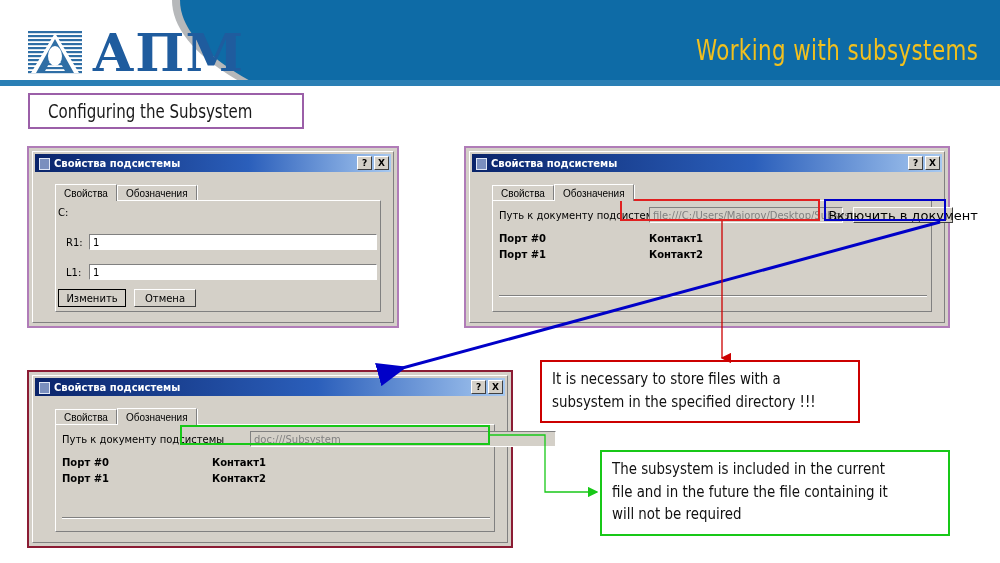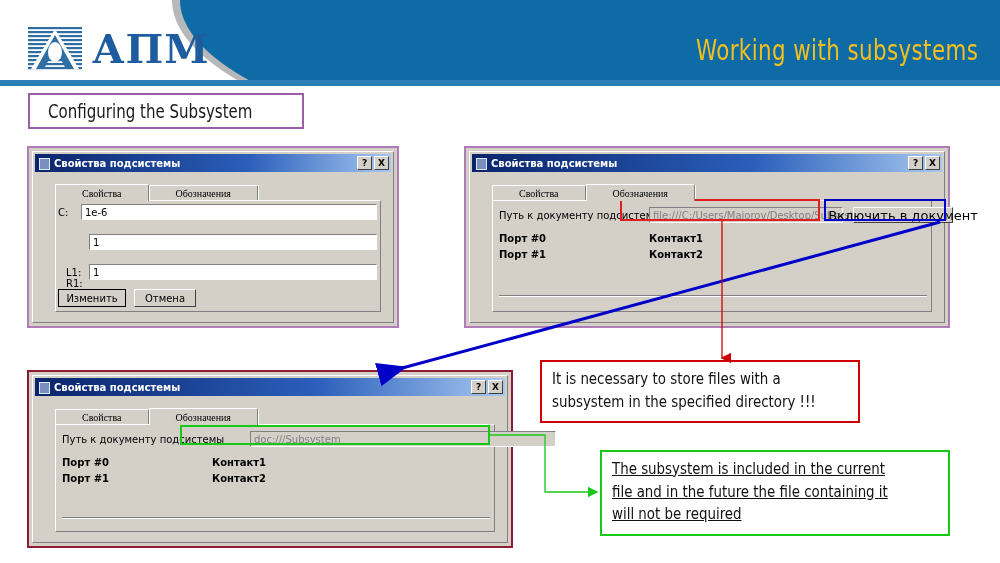--- a/index.html
+++ b/index.html
@@ -39,21 +39,21 @@
     font-family: "DejaVu Sans Condensed", "Liberation Sans Narrow", "Liberation Sans", sans-serif;
     font-size: 29px; color: #f2c01e; letter-spacing: 0.5px;
     white-space: nowrap; transform: scaleX(0.82); transform-origin: right center;
   }
 
   
   .logo { position: absolute; left: 28px; top: 27px; display: flex; align-items: center; }
   .logo-mark { width: 54px; height: 44px; position: relative; }
   .logo-text {
     font-family: "DejaVu Serif", "Liberation Serif", serif;
-    font-weight: bold; font-size: 40px; color: #1f5c9e;
+    font-weight: bold; font-size: 52px; color: #1f5c9e;
     margin-left: 10px; letter-spacing: 1px; line-height: 1;
   }
 
   
   .slide-title-box {
     position: absolute; left: 28px; top: 93px; width: 276px; height: 36px;
     border: 2px solid #9b5fa8; background: #ffffff;
     display: flex; align-items: center; padding-left: 18px;
   }
   .slide-title-text {
@@ -92,25 +92,25 @@
   .tb-btn {
     width: 15px; height: 14px; background: #d4d0c8; margin-left: 2px;
     border-top: 1px solid #ffffff; border-left: 1px solid #ffffff;
     border-right: 1px solid #404040; border-bottom: 1px solid #404040;
     font-size: 9px; line-height: 12px; text-align: center; color: #000;
     font-family: "DejaVu Sans", "Liberation Sans", sans-serif; font-weight: bold;
   }
 
   .tabstrip { position: absolute; display: flex; align-items: flex-end; height: 17px; }
   .tab {
-    height: 16px; padding: 0 26px; font-size: 10px; color: #000;
+    height: 16px; padding: 0 8px; font-size: 10px; color: #000;
     background: #d4d0c8; display: flex; align-items: center;
     border-top: 1px solid #ffffff; border-left: 1px solid #ffffff;
     border-right: 1px solid #808080;
-    font-family: Liberation Serif, serif;
+    font-family: Liberation Sans, sans-serif;
     text-align: right;
   }
   .tab.active { height: 17px; border-bottom: none; position: relative; z-index: 3; }
   .tab-tail { width: 4px; height: 16px; border-left: 1px solid #ffffff; }
 
   .tabpanel {
     position: absolute; background: #d4d0c8;
     border-top: 1px solid #ffffff; border-left: 1px solid #ffffff;
     border-right: 1px solid #808080; border-bottom: 1px solid #808080;
   }
@@ -213,23 +213,22 @@
     </div>
 
     <div class="tabstrip" style="left:22px; top:32px;">
       <div class="tab active">Свойства</div>
       <div class="tab">Обозначения</div>
       <div class="tab-tail"></div>
     </div>
 
     <div class="tabpanel" style="left:22px; top:48px; width:326px; height:112px;">
       <span class="fld-label" style="left:2px; top:6px;">C:</span>
-      <div class="txtbox" style="left:25px; top:3px; width:296px; height:16px;">1e-6</div>
-
-      <span class="fld-label" style="left:10px; top:36px;margin-top:41px;">R1:</span>
+
+      <span class="fld-label" style="left:10px; top:36px;">R1:</span>
       <div class="txtbox" style="left:33px; top:33px; width:288px; height:16px;">1</div>
 
       <span class="fld-label" style="left:10px; top:66px;">L1:</span>
       <div class="txtbox" style="left:33px; top:63px; width:288px; height:16px;">1</div>
 
       <div class="btn default" style="left:2px; top:88px; width:68px; height:18px;">Изменить</div>
       <div class="btn" style="left:78px; top:88px; width:62px; height:18px;">Отмена</div>
     </div>
   </div>
 </div>
@@ -296,21 +295,21 @@
     </div>
   </div>
 </div>
 <div class="hl hl-green" style="left:180px; top:425px; width:310px; height:20px;"></div>
 
 <div class="note red" style="left:540px; top:360px; width:320px;">
   <div class="note-line">It is necessary to store files with a</div>
   <div class="note-line">subsystem in the specified directory !!!</div>
 </div>
 
-<div class="note green" style="left:600px; top:450px; width:350px;text-decoration:underline;">
+<div class="note green" style="left:600px; top:450px; width:350px;">
   <div class="note-line">The subsystem is included in the current</div>
   <div class="note-line">file and in the future the file containing it</div>
   <div class="note-line">will not be required</div>
 </div>
 
 <svg class="overlay">
   <defs>
     <marker id="ar-blue" markerWidth="10" markerHeight="10" refX="8" refY="4" orient="auto">
       <path d="M10,0 L10,8 L0,4 z" fill="#0000c8"></path>
     </marker>

